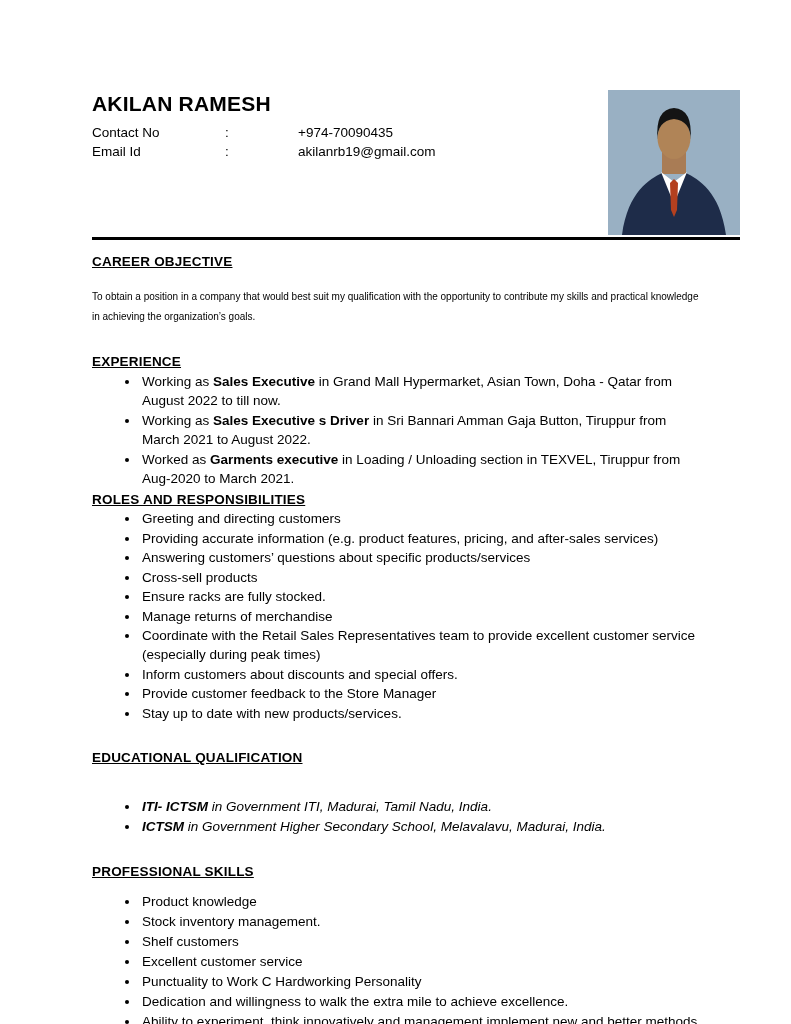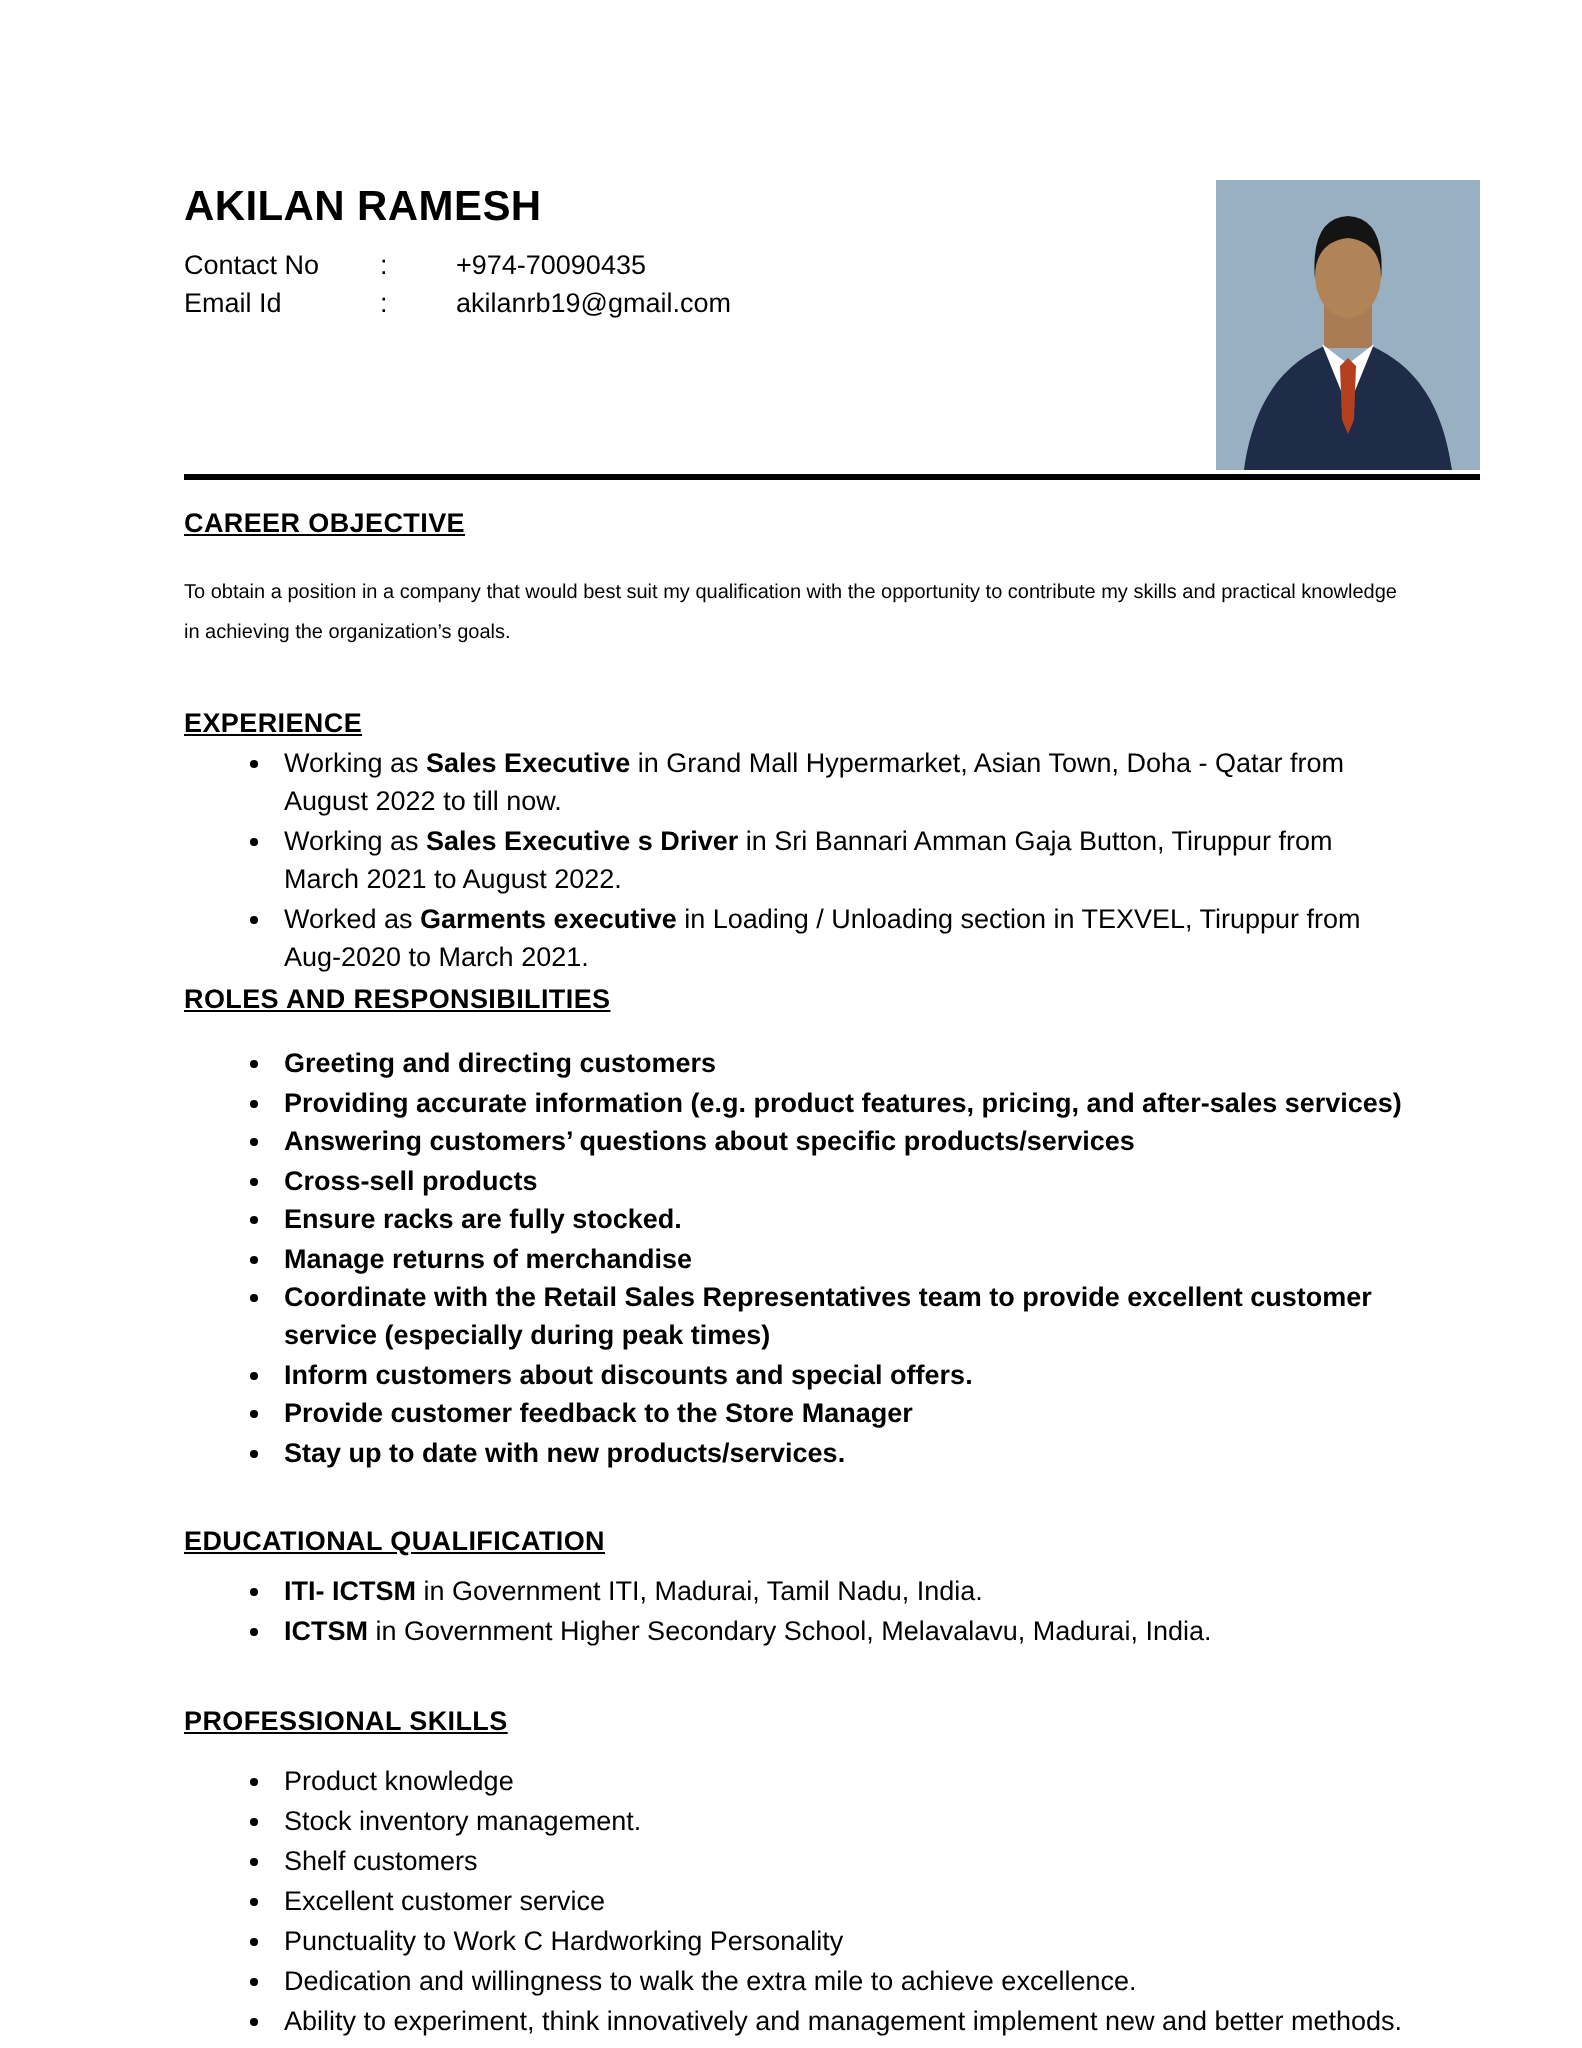--- a/index.html
+++ b/index.html
@@ -17,21 +17,21 @@
     background: #fff;
   }
   .header { position: relative; height: 143px; }
   .name {
     font-size: 21px;
     font-weight: 700;
     letter-spacing: 0.2px;
     margin-top: 62px;
   }
   .contact-block { margin-top: 7px; }
-  .contact-row { display: flex; font-size: 13.5px; line-height: 19px; }
+  .contact-row { display: flex; font-size: 13.5px; line-height: 19px; gap: 35px; }
   .contact-row .label { width: 98px; }
   .contact-row .sep { width: 38px; }
   .photo {
     position: absolute;
     top: -2px; right: 0;
     width: 132px; height: 145px;
     overflow: hidden;
     background: #9fb4c7;
   }
   .photo svg { display: block; }
@@ -53,24 +53,24 @@
     margin-top: 18px;
     max-width: 610px;
   }
   ul { list-style: disc; padding-left: 48px; font-size: 13.5px; max-width: 610px; }
   li { line-height: 19px; margin: 1px 0; padding-left: 2px; }
   .bold { font-weight: 700; }
   .sec-exp { margin-top: 27px; }
   .sec-exp ul { margin-top: 3px; }
   .sec-exp li { margin: 1px 0; }
   .sec-roles { margin-top: 4px; }
-  .sec-roles ul { margin-top: 15px; font-weight: bold; }
+  .sec-roles ul { margin-top: 2px; }
   .sec-roles li { margin: 0.5px 0; }
   .sec-edu { margin-top: 27px; }
-  .sec-edu ul { margin-top: 8px; }
+  .sec-edu ul { margin-top: 32px; font-style: italic; }
   .sec-edu li { margin: 1px 0; }
   .sec-skills { margin-top: 28px; }
   .sec-skills ul { margin-top: 13px; }
   .sec-skills li { margin: 1px 0; }
 </style>
 </head>
 <body>
 
 <div class="page">
 

